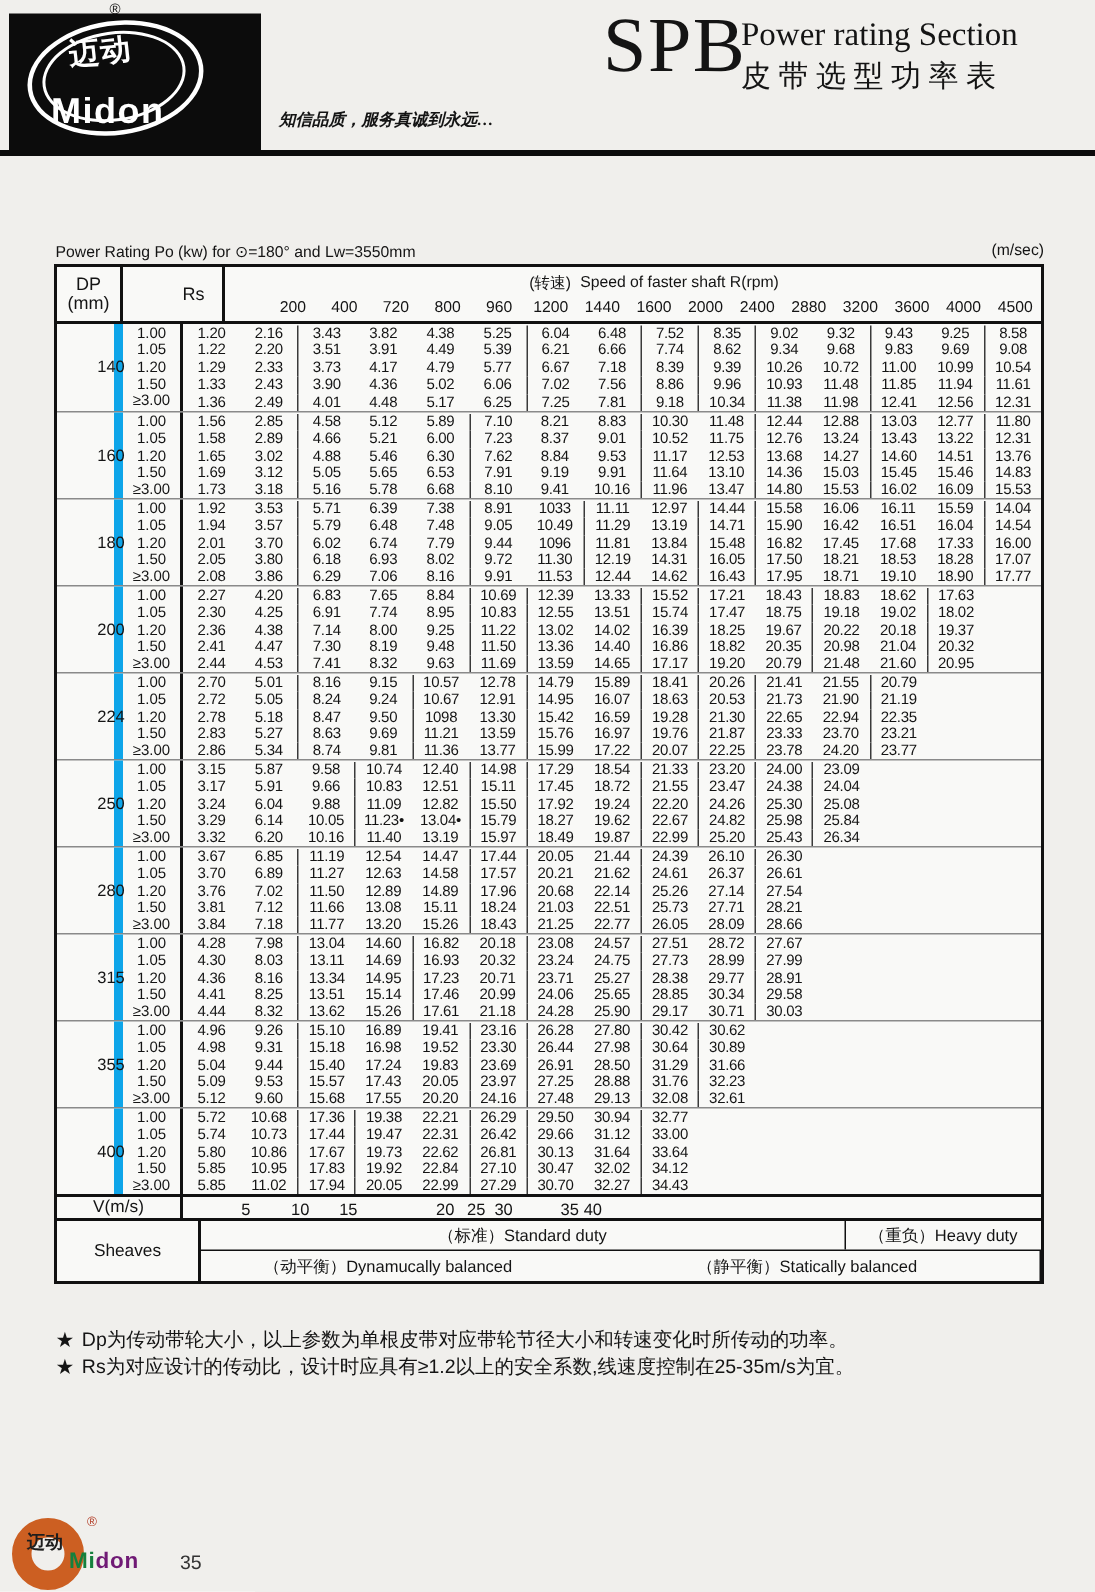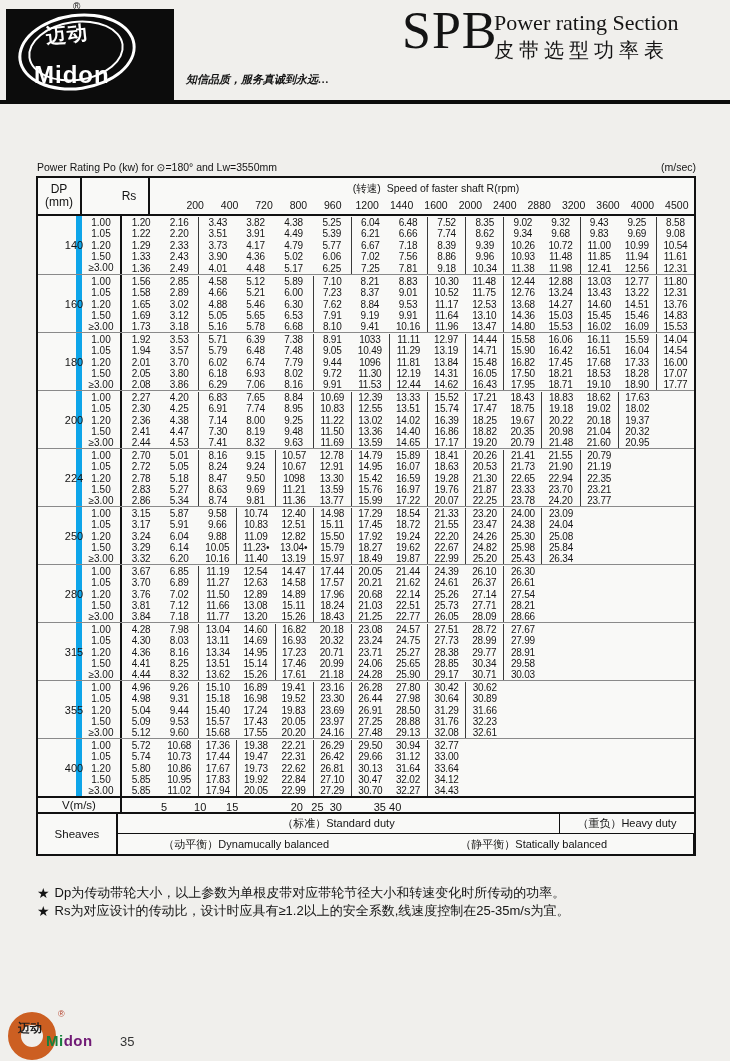--- a/index.html
+++ b/index.html
@@ -50,21 +50,21 @@
   .rs-cell div { line-height:11.3px; }
   .vals { display:grid; grid-template-columns:repeat(15,1fr); padding-top:1px; }
   .vals div { font-size:10px; line-height:11.3px; text-align:center; letter-spacing:-0.2px; }
   .vals div.sep { border-left:1px solid #3a3a3a; }
   .vrow { display:grid; grid-template-columns:84px 1fr; border-top:2px solid #111; height:16px; }
   .v-label { border-right:2px solid #111; font-size:11.5px; display:flex;
              align-items:center; justify-content:center; }
   .v-ticks { position:relative; font-size:11px; }
   .v-ticks span { position:absolute; top:3px; }
   .sheaves { display:flex; border-top:2px solid #111; height:42px; }
-  .sheaves-label { width:80px; border-right:2px solid #111; display:flex; align-items:center;
+  .sheaves-label { width:96px; border-right:2px solid #111; display:flex; align-items:center;
                    justify-content:center; font-size:11.5px; }
   .sheaves-right { flex:1; display:flex; flex-direction:column; }
   .duty-row { display:flex; height:21px; }
   .duty-row:first-child { border-bottom:1px solid #111; }
   .duty-cell { display:flex; align-items:center; justify-content:center; font-size:11px; }
   .duty-std { width:76.7%; border-right:1px solid #111; }
   .duty-heavy { flex:1; }
   .bal-static { width:55.5%; border-right:1px solid #111; }
   .bal-dyn { flex:1; }
   

